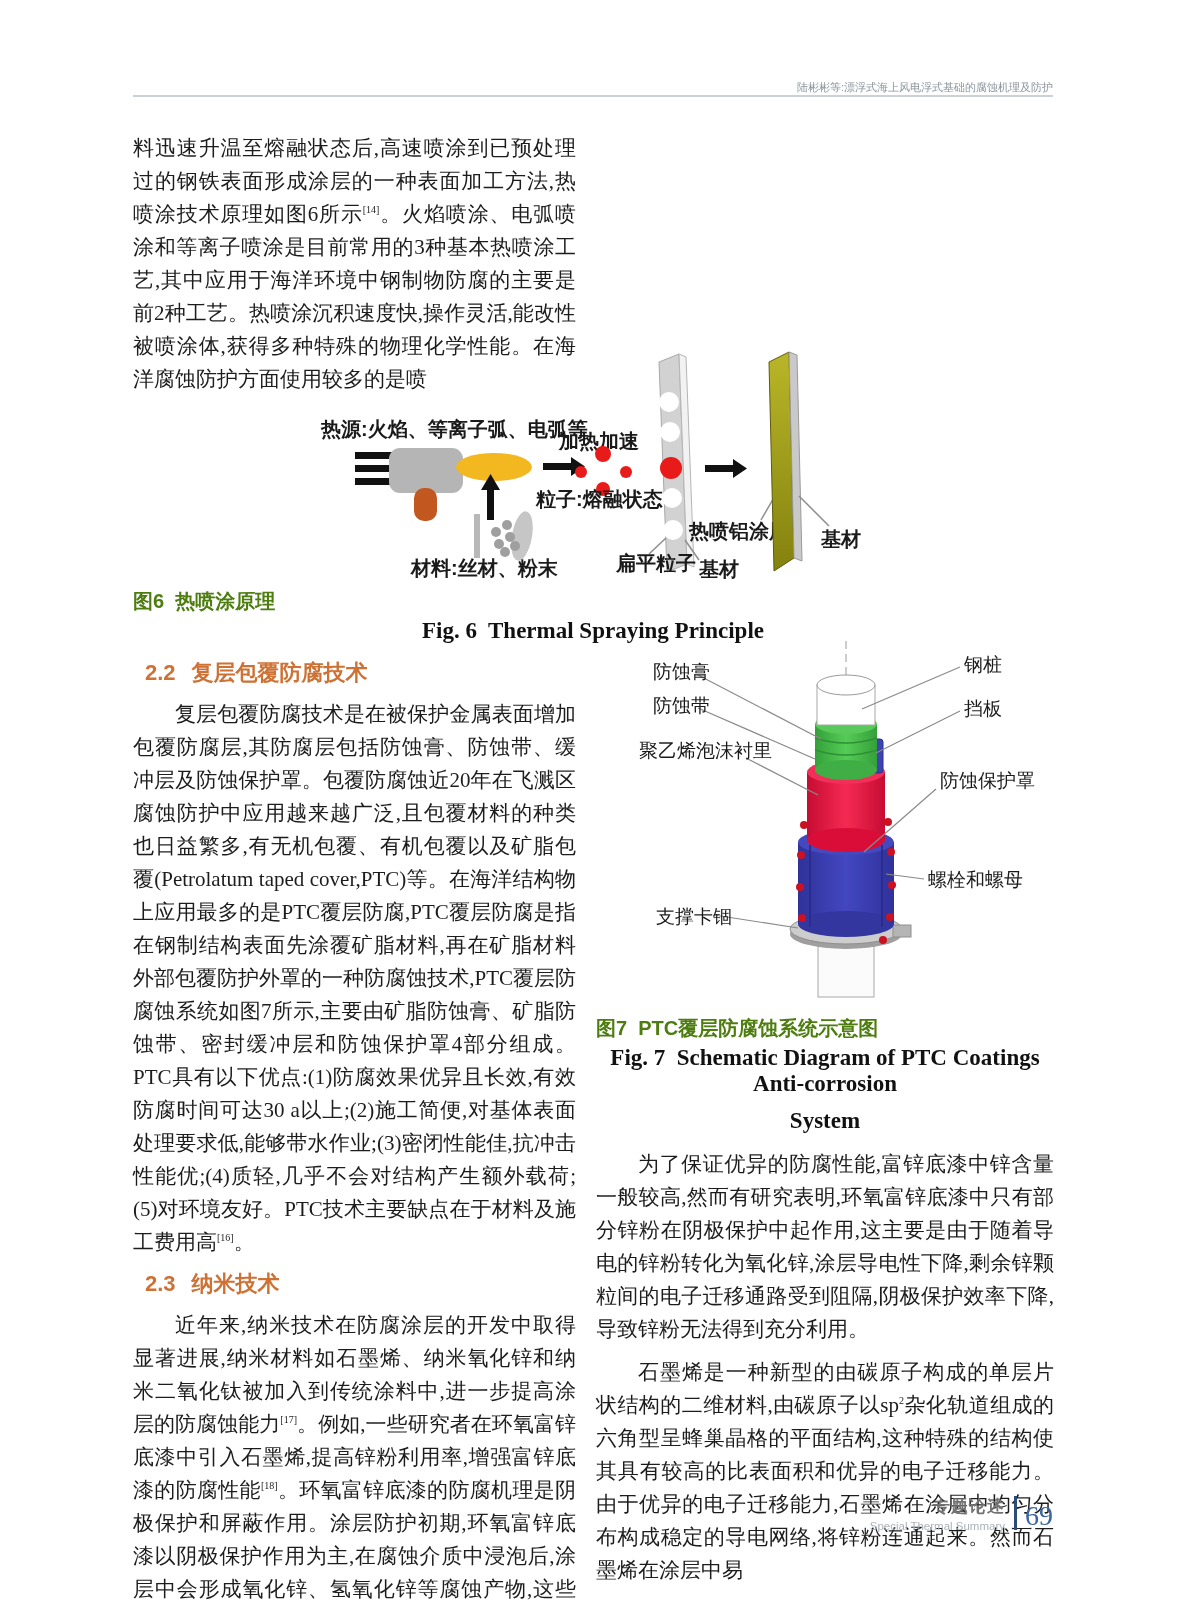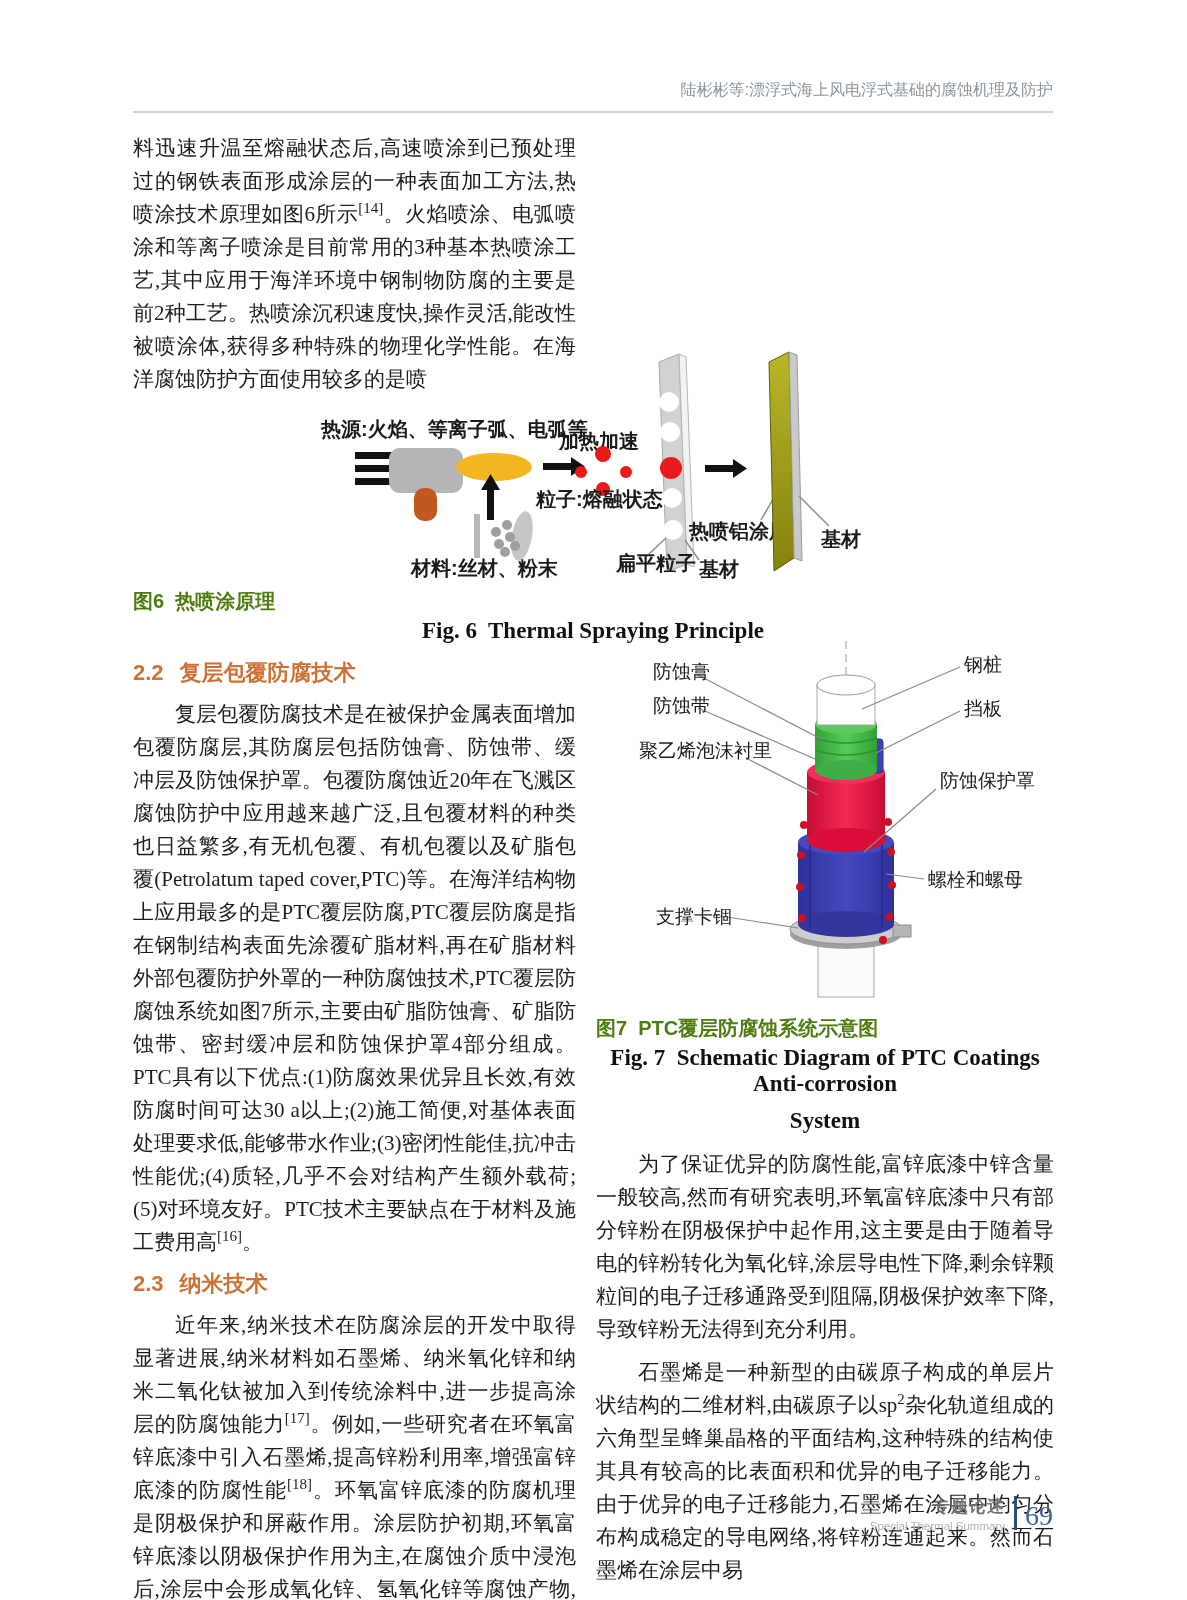--- a/index.html
+++ b/index.html
@@ -1,31 +1,31 @@
 <!DOCTYPE html>
 <html><head>
 <meta charset="utf-8">
 <style>
   html,body{margin:0;padding:0;background:#ffffff;}
   .page{position:relative;width:1187px;height:1600px;background:#ffffff;overflow:hidden;
         font-family:"Liberation Serif","DejaVu Serif",serif;color:#1c1c1c;}
   
   .running-header{position:absolute;left:133px;top:80px;width:920px;text-align:right;
         font-family:"Liberation Sans","DejaVu Sans",sans-serif;
-        font-size:16px;color:#8b959d;padding-bottom:10px;border-bottom:2px solid #ccd1d6;}
+        font-size:11px;color:#8b959d;border-bottom:2px solid #ccd1d6;}
   
   .para{font-size:21px;line-height:33px;text-align:justify;}
   .para.indent{text-indent:2em;}
-  sup{font-size:15px;line-height:0;}
+  sup{font-size:10px;line-height:0;}
   .col-left-top{position:absolute;left:133px;top:132px;width:443px;}
   .col-right-top{position:absolute;left:598px;top:132px;width:456px;}
   .col-left-bottom{position:absolute;left:133px;top:648px;width:443px;}
   .col-right-bottom{position:absolute;left:596px;top:637px;width:458px;}
   
-  .sec-head{display:flex;gap:16px;align-items:baseline;margin:10px 0 10px 0;
+  .sec-head{display:flex;gap:16px;align-items:baseline;margin:10px 0 10px 12px;
         font-family:"Liberation Sans","DejaVu Sans",sans-serif;
         font-weight:bold;font-size:22px;color:#cd7135;}
   
   .fig6-block{position:absolute;left:133px;top:346px;width:920px;}
   .fig6-block svg{display:block;margin-left:160px;}
   .caption-cn{text-align:left;font-family:"Liberation Sans","DejaVu Sans",sans-serif;
         font-weight:bold;font-size:20px;margin-top:8px;white-space:pre-wrap;color:#4d7c0f;}
   .caption-en{text-align:center;font-family:"Liberation Serif","DejaVu Serif",serif;
         font-weight:bold;font-size:23px;margin-top:3px;white-space:pre-wrap;color:#111;}
   .fig7-captions{margin:4px 0 14px 0;}

